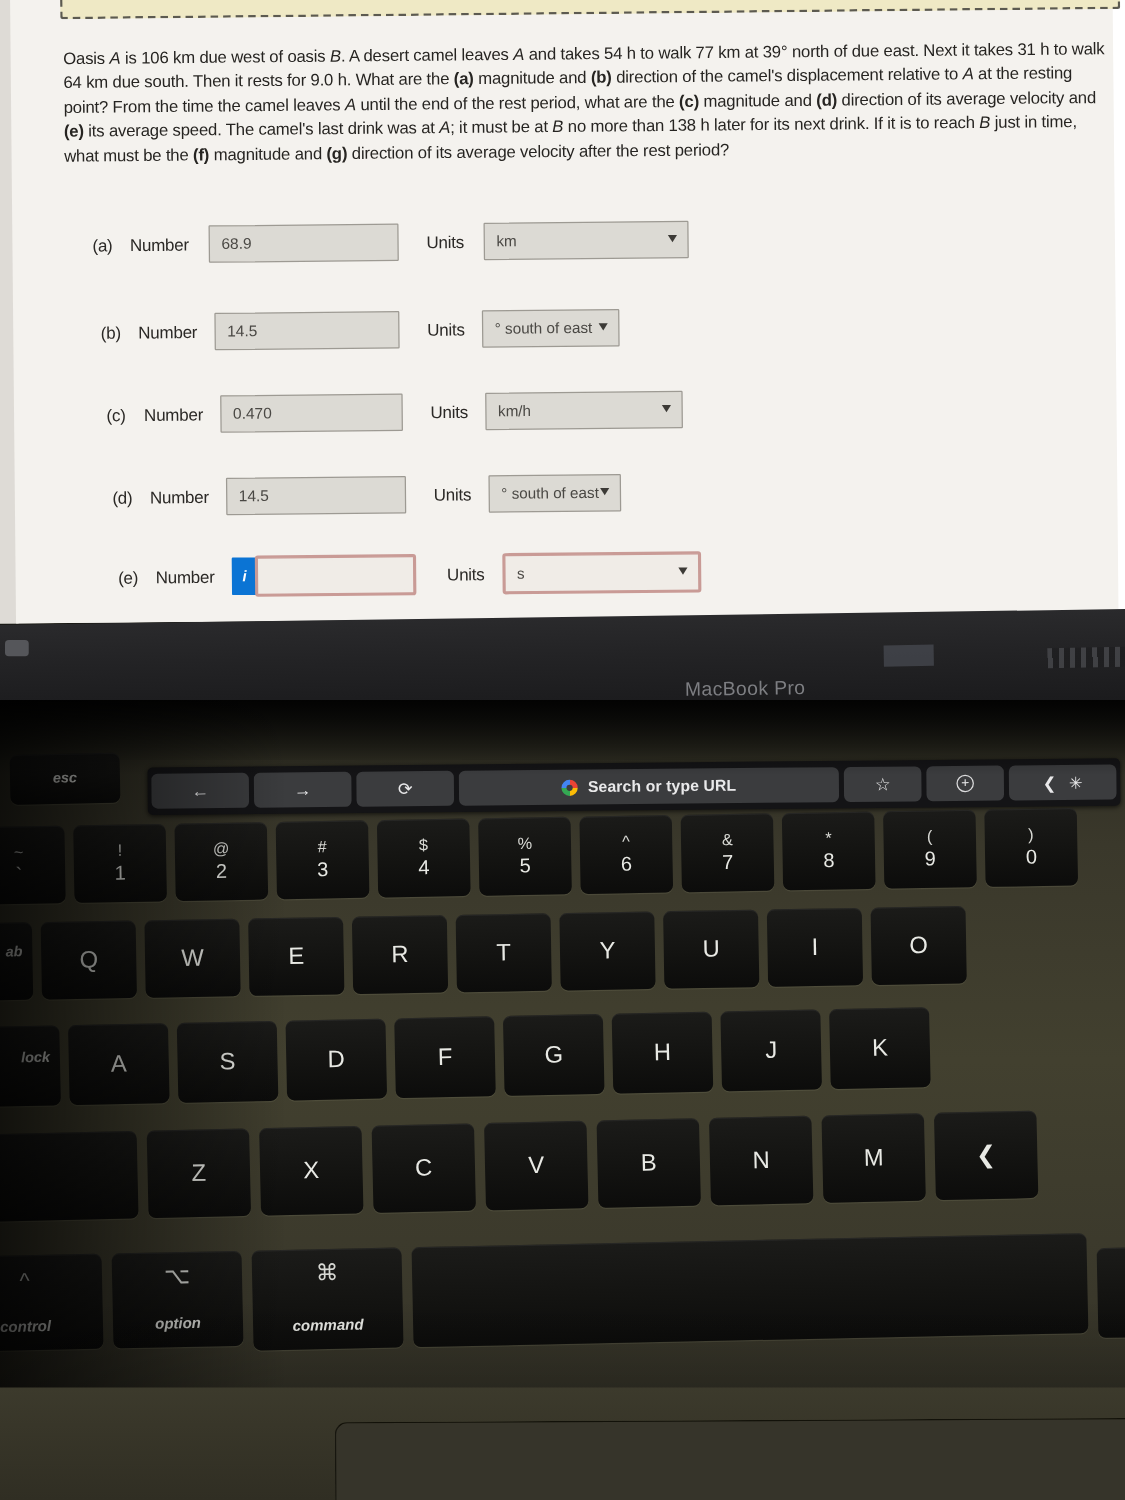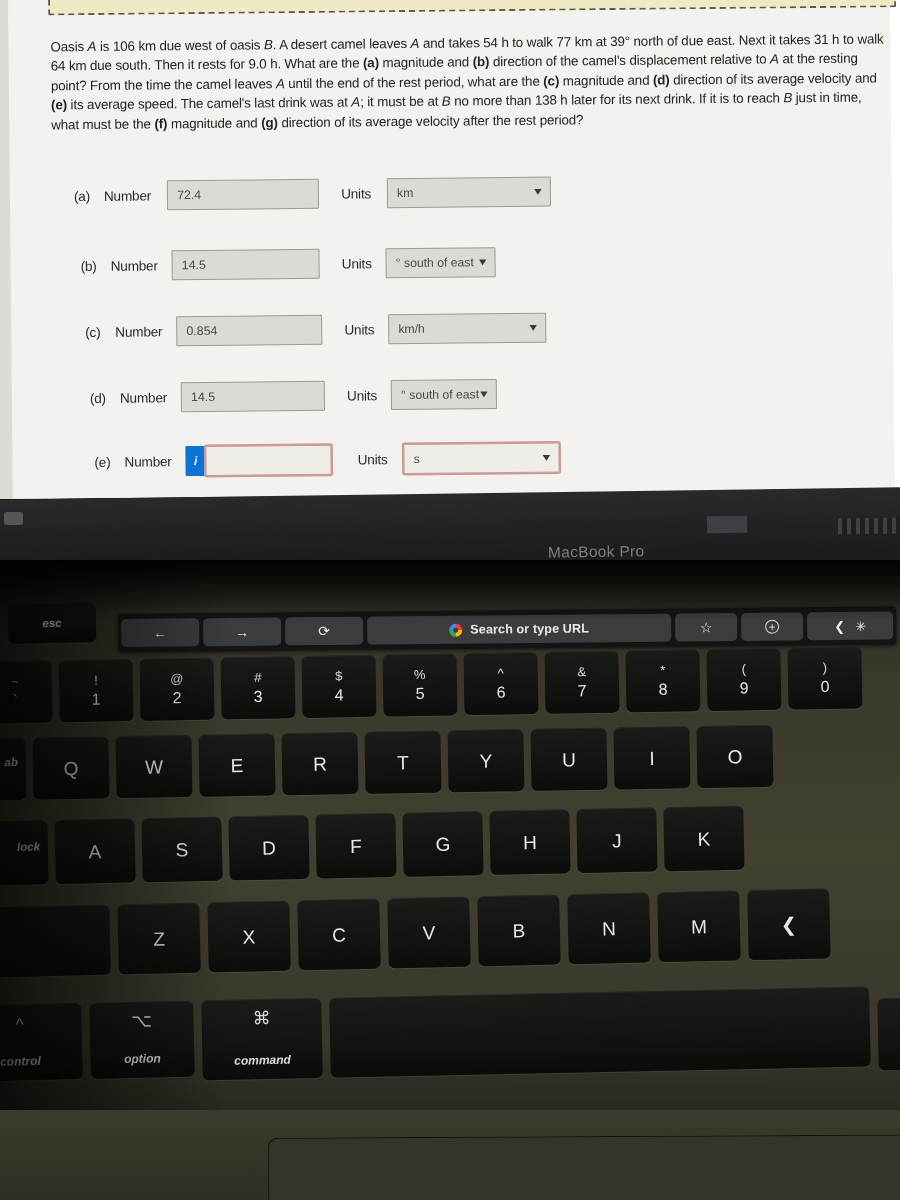--- a/index.html
+++ b/index.html
@@ -311,21 +311,21 @@
         <div class="question">
           <span>Oasis <i>A</i> is 106 km due west of oasis <i>B</i>. A desert camel leaves <i>A</i> and takes 54 h to walk 77 km at 39° north of due east. Next it takes 31 h to walk 64 km due south. Then it rests for 9.0 h. What are the <b>(a)</b> magnitude and <b>(b)</b> direction of the camel's displacement relative to <i>A</i> at the resting point? From the time the camel leaves <i>A</i> until the end of the rest period, what are the <b>(c)</b> magnitude and <b>(d)</b> direction of its average velocity and <b>(e)</b> its average speed. The camel's last drink was at <i>A</i>; it must be at <i>B</i> no more than 138 h later for its next drink. If it is to reach <i>B</i> just in time, what must be the <b>(f)</b> magnitude and <b>(g)</b> direction of its average velocity after the rest period?</span>
         </div>
 
         <div class="answers">
 
           <div class="arow" style="left:64px; top:0px;">
             <span class="tag">(a)</span>
             <span class="lbl">Number</span>
             <div class="txtbox" style="width:152px; margin-left:16px;">
-              <span>72.4</span>
+              <span>68.9</span>
             </div>
             <span class="units-lbl" style="margin-left:22px;">Units</span>
             <div class="selbox" style="width:164px; margin-left:16px;">
               <span>km</span>
               <span class="caret">▼</span>
             </div>
           </div>
 
           <div class="arow" style="left:70px; top:70px;">
             <span class="tag">(b)</span>
@@ -337,21 +337,21 @@
             <div class="selbox" style="width:110px; margin-left:14px;">
               <span>° south of east</span>
               <span class="caret">▼</span>
             </div>
           </div>
 
           <div class="arow" style="left:74px; top:136px;">
             <span class="tag">(c)</span>
             <span class="lbl">Number</span>
             <div class="txtbox" style="width:146px; margin-left:14px;">
-              <span>0.854</span>
+              <span>0.470</span>
             </div>
             <span class="units-lbl" style="margin-left:22px;">Units</span>
             <div class="selbox" style="width:158px; margin-left:14px;">
               <span>km/h</span>
               <span class="caret">▼</span>
             </div>
           </div>
 
           <div class="arow" style="left:78px; top:202px;">
             <span class="tag">(d)</span>

